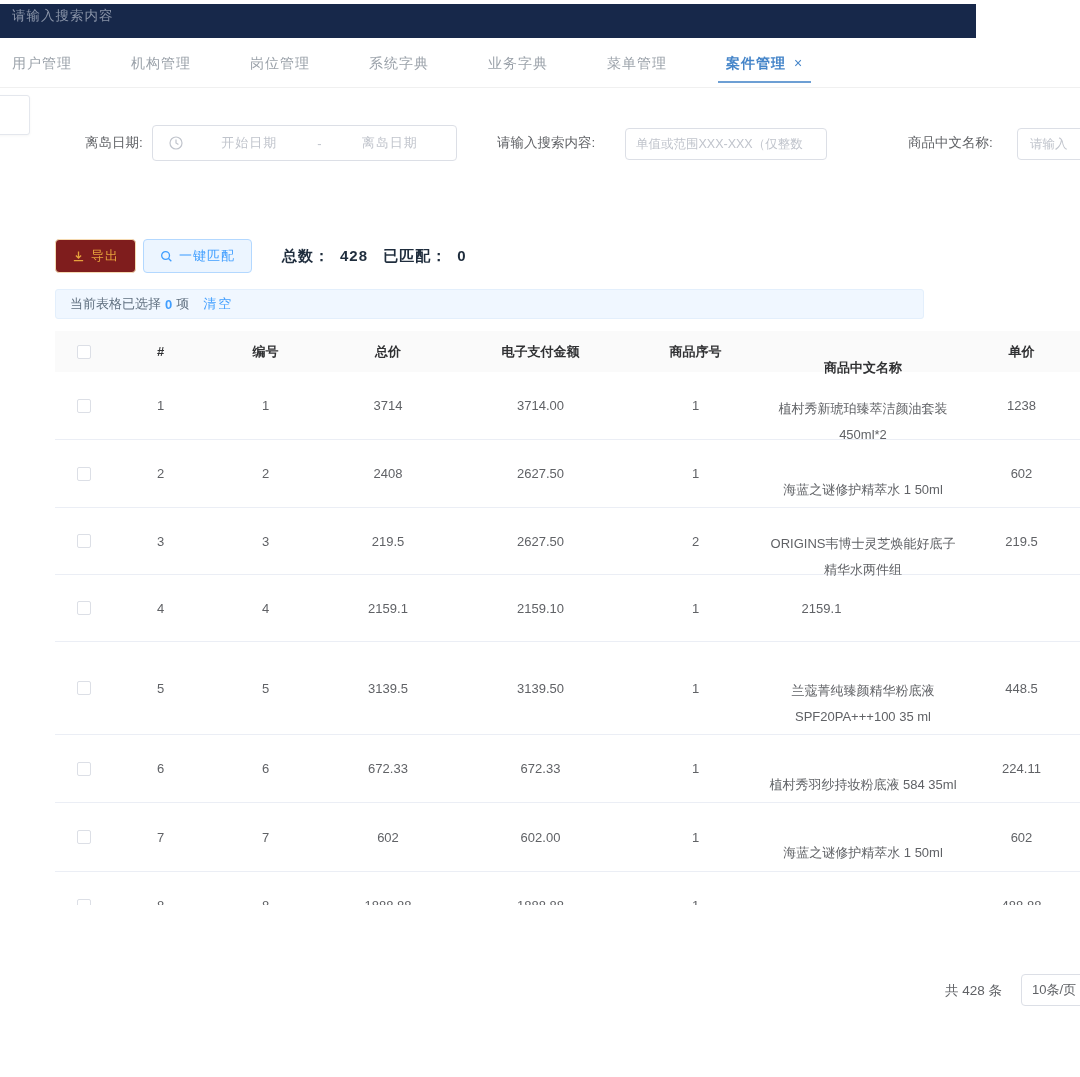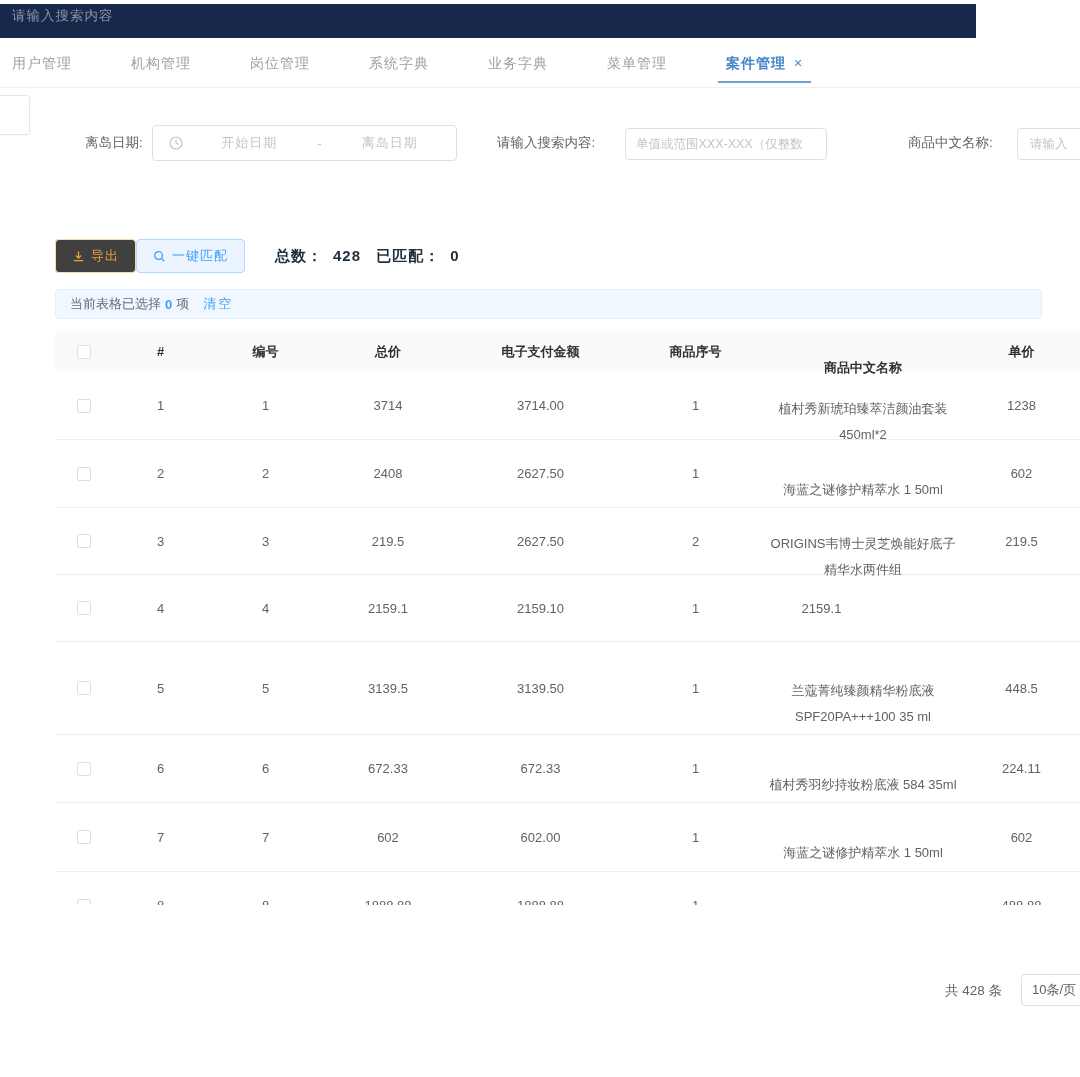--- a/index.html
+++ b/index.html
@@ -36,28 +36,28 @@
   .date-sep { font-size:13px; color:#c0c4cc; padding:0 2px; }
   .text-input { position:absolute; top:3px; height:32px; border:1px solid #dcdfe6; border-radius:4px;
                 background:#fff; font-size:12.5px; color:#c0c4cc; display:flex; align-items:center; padding-left:12px; }
   .input-pay { left:625px; width:202px;padding-left:10px; }
   .input-name { left:1017px; width:120px; }
 
   
   .toolbar { position:absolute; left:55px; top:238px; width:1000px; height:36px; display:flex; align-items:center; }
   .btn { height:34px; border-radius:4px; font-size:13px; display:inline-flex; align-items:center;
          padding:0 16px; cursor:pointer; letter-spacing:1px; }
-  .btn-export { background:#404040; border:1px solid #f5dab1; color:#e6a23c; margin-right:0; }
+  .btn-export { background:#7f1d1d; border:1px solid #f5dab1; color:#e6a23c; margin-right:7px; }
   .btn-match { background:#ecf5ff; border:1px solid #b3d8ff; color:#409eff; }
   .btn .ic { width:13px; height:13px; margin-right:6px; }
   .stats { margin-left:30px; font-size:15px; color:#1f2d3d; font-weight:bold; letter-spacing:1px; }
   .stats span { margin-right:10px; }
 
   
-  .selbar { position:absolute; left:55px; top:289px; width:987px; height:30px; background:#f0f7ff;
+  .selbar { position:absolute; left:55px; top:289px; width:869px; height:30px; background:#f0f7ff;
             border:1px solid #e3effc; border-radius:3px; display:flex; align-items:center;
             padding-left:14px; font-size:13px; color:#607080; }
   .selbar .count { color:#409eff; font-weight:bold; margin:0 4px; }
   .selbar .clear { color:#409eff; margin-left:14px; cursor:pointer; letter-spacing:2px; }
 
   
   .table { position:absolute; left:55px; top:331px; width:1025px; height:574px; overflow:hidden;
            font-size:13px; }
   .thead { display:flex; align-items:center; height:41px; background:#fafafa; color:#303133; font-weight:bold; }
   .tr { display:flex; align-items:center; border-bottom:1px solid #ebeef5; background:#fff; }

